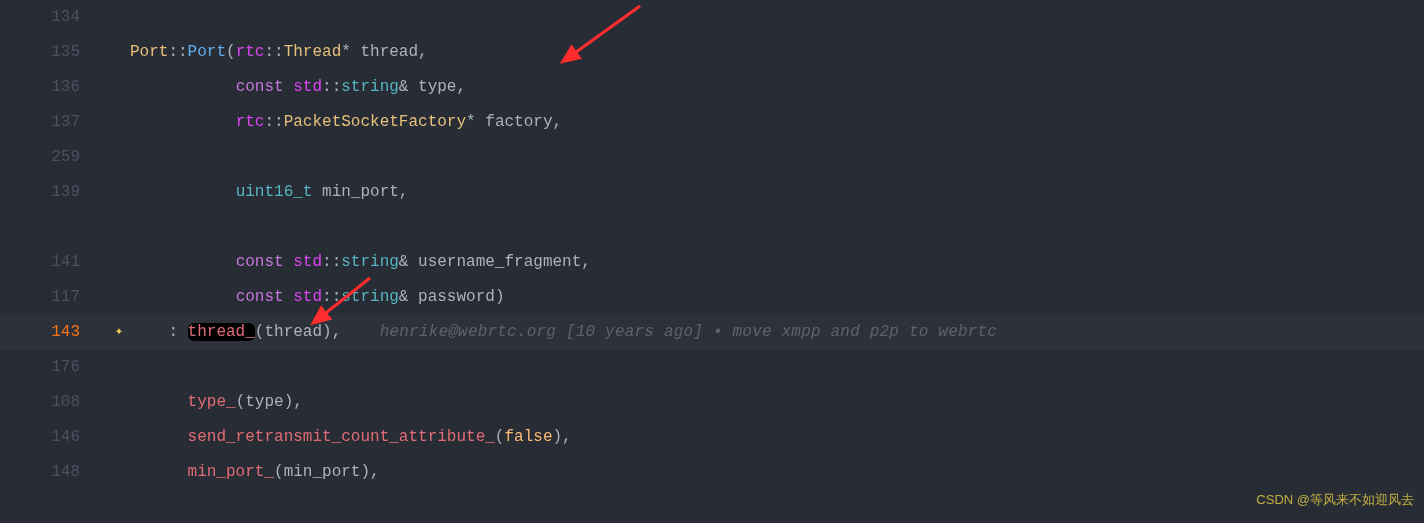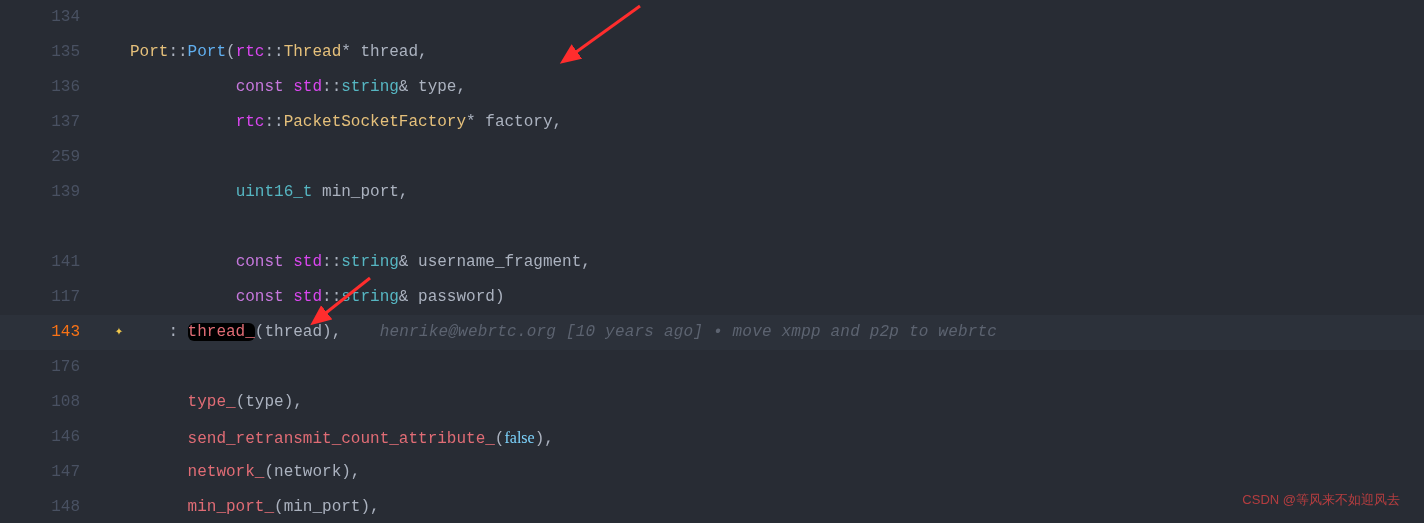--- a/index.html
+++ b/index.html
@@ -28,30 +28,30 @@
   .icons { width: 22px; flex-shrink: 0; display:flex; align-items:center; justify-content:center; height:35px; }
   .code { color: #abb2bf; }
   .indent-guide { color: #3b4048; }
   .tok-type    { color: #e5c07b; } 
   .tok-namesp  { color: #61afef; } 
   .tok-keyword { color: #c678dd; } 
   .tok-op      { color: #abb2bf; }
   .tok-punct   { color: #abb2bf; }
   .tok-param   { color: #abb2bf; }
   .tok-member  { color: #e06c75; } 
-  .tok-bool    { color: #7dd3fc; font-family: Liberation Serif, serif; } 
+  .tok-bool    { color: #fdba74; } 
   .tok-builtin { color: #56b6c2; } 
   .tok-ident   { color: #d946ef; }
   .sel { background: #000000; border-radius: 6px; }
   .blame { color: #5c6370; font-style: italic; letter-spacing: 0.2px; text-align: center; }
   .watermark {
     position: absolute;
-    right: 24px;
+    right: 10px;
     bottom: 6px;
-    color: #ef4444;
+    color: #fde047;
     font-family: Arial, sans-serif;
     font-size: 13px;
     opacity: 0.7;
   }
   .arrow { position: absolute; pointer-events:none; }
   .sparkle { font-size: 14px; color:#f2c94c; position:relative; top:-1px; }
 </style>
 </head>
 <body>
 
@@ -62,21 +62,20 @@
     <div class="line"><div class="gutter">137</div><div class="icons"></div><div class="code"><span class="indent-guide">           </span><span class="tok-ident">rtc</span><span class="tok-op">::</span><span class="tok-type">PacketSocketFactory</span><span class="tok-op">* </span><span class="tok-param">factory</span><span class="tok-punct">,</span></div></div>
     <div class="line"><div class="gutter">259</div><div class="icons"></div></div>
     <div class="line"><div class="gutter">139</div><div class="icons"></div><div class="code"><span class="indent-guide">           </span><span class="tok-builtin">uint16_t </span><span class="tok-param">min_port</span><span class="tok-punct">,</span></div></div>
     <div class="line"><div class="icons"></div></div>
     <div class="line"><div class="gutter">141</div><div class="icons"></div><div class="code"><span class="indent-guide">           </span><span class="tok-keyword">const </span><span class="tok-ident">std</span><span class="tok-op">::</span><span class="tok-builtin">string</span><span class="tok-op">&amp; </span><span class="tok-param">username_fragment</span><span class="tok-punct">,</span></div></div>
     <div class="line"><div class="gutter">117</div><div class="icons"></div><div class="code"><span class="indent-guide">           </span><span class="tok-keyword">const </span><span class="tok-ident">std</span><span class="tok-op">::</span><span class="tok-builtin">string</span><span class="tok-op">&amp; </span><span class="tok-param">password</span><span class="tok-punct">)</span></div></div>
     <div class="line line-hl"><div class="gutter gutter-hl">143</div><div class="icons"><span class="sparkle">✦</span></div><div class="code"><span class="indent-guide">    </span><span class="tok-op">: </span><span class="tok-member sel">thread_</span><span class="tok-punct">(</span><span class="tok-param">thread</span><span class="tok-punct">)</span><span class="tok-punct">,</span><span class="">    </span><span class="blame">henrike@webrtc.org [10 years ago] • move xmpp and p2p to webrtc</span></div></div>
     <div class="line"><div class="gutter">176</div><div class="icons"></div></div>
     <div class="line"><div class="gutter">108</div><div class="icons"></div><div class="code"><span class="indent-guide">      </span><span class="tok-member">type_</span><span class="tok-punct">(</span><span class="tok-param">type</span><span class="tok-punct">)</span><span class="tok-punct">,</span></div></div>
     <div class="line"><div class="gutter">146</div><div class="icons"></div><div class="code"><span class="indent-guide">      </span><span class="tok-member">send_retransmit_count_attribute_</span><span class="tok-punct">(</span><span class="tok-bool">false</span><span class="tok-punct">)</span><span class="tok-punct">,</span></div></div>
-    <div class="line"><div class="gutter">147</div><div class="icons"></div><div class="code"><span class="indent-guide">      </span><span class="tok-member">network_</span><span class="tok-punct">(</span><span class="tok-param">network</span><span class="tok-punct">)</span><span class="tok-punct">,</span></div></div>
     <div class="line"><div class="gutter">148</div><div class="icons"></div><div class="code"><span class="indent-guide">      </span><span class="tok-member">min_port_</span><span class="tok-punct">(</span><span class="tok-param">min_port</span><span class="tok-punct">)</span><span class="tok-punct">,</span></div></div>
   </div>
 
 <svg class="arrow" style="left:0;top:0" width="1424" height="523">
   <defs>
     <marker id="ah" markerWidth="10" markerHeight="10" refX="2" refY="3" orient="auto">
       <path d="M0,0 L0,6 L7,3 z" fill="#ff2d2d"></path>
     </marker>
   </defs>
   <line x1="640" y1="6" x2="572" y2="55" stroke="#ff2d2d" stroke-width="3" marker-end="url(#ah)"></line>

